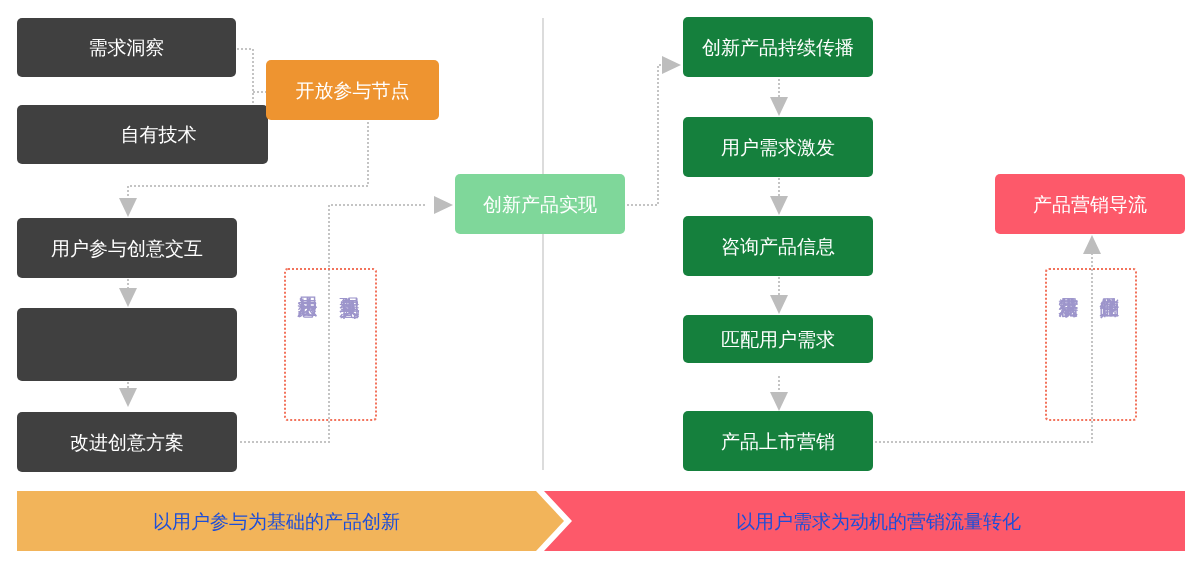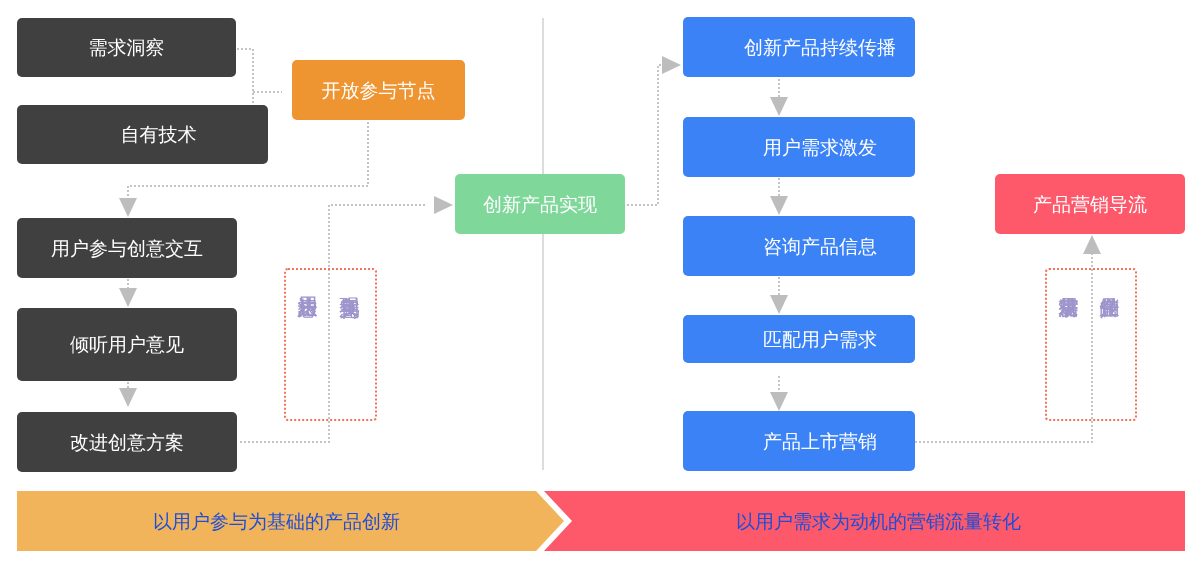--- a/index.html
+++ b/index.html
@@ -3,21 +3,21 @@
 <meta charset="utf-8">
 <style>
   html, body { margin:0; padding:0; background:#fff; }
   body { width:1200px; height:570px; position:relative; overflow:hidden;
          font-family:"DejaVu Sans","Liberation Sans",sans-serif; }
   .box { position:absolute; border-radius:5px; color:#fff; display:flex; align-items:center;
          justify-content:center; text-align:center; font-size:19px; line-height:29px; }
   .purple { background:#404040; }
   .orange { background:#ee9430; }
   .green  { background:#7fd79a; }
-  .blue   { background:#3b82f6;padding-left:42px; }
+  .blue   { background:#15803d; }
   .red    { background:#fd596a; }
   svg.lines { position:absolute; left:0; top:0; }
   .vlabel { position:absolute; border:2px dotted #f2735c; border-radius:4px; }
   .vtext { position:absolute; writing-mode:vertical-rl; text-orientation:upright;
            color:#9d95cb; font-size:20px; letter-spacing:0px; line-height:22px; }
   .divider { position:absolute; left:542px; top:18px; width:2px; height:452px; background:#dcdcdc; }
   .banner-text { position:absolute; color:#1d4ed8; font-size:19px; top:506px; line-height:30px; text-align:center; }
 </style>
 </head>
 <body>
@@ -61,28 +61,27 @@
     <polygon points="1083,254 1101,254 1092,235"></polygon>
   </g>
 </svg>
 
 <div class="box purple" style="left:17px;top:18px;width:219px;height:59px;">
   <span>需求洞察</span>
 </div>
 <div class="box purple" style="left:17px;top:105px;width:219px;height:59px;padding-left:32px;">
   <span>自有技术</span>
 </div>
-<div class="box orange" style="left:292px;top:60px;width:173px;height:60px;">
+<div class="box orange" style="left:266px;top:60px;width:173px;height:60px;">
   <span>开放参与节点</span>
 </div>
 <div class="box purple" style="left:17px;top:218px;width:220px;height:60px;">
   <span>用户参与创意交互</span>
 </div>
 <div class="box purple" style="left:17px;top:308px;width:220px;height:73px;flex-direction:column;">
-  <span>倾听用户意见</span>
 </div>
 <div class="box purple" style="left:17px;top:412px;width:220px;height:60px;">
   <span>改进创意方案</span>
 </div>
 
 <div class="vlabel" style="left:284px;top:268px;width:89px;height:149px;"></div>
 <div class="vtext" style="left:297px;top:281px;">用户表达想法</div>
 <div class="vtext" style="left:339px;top:281px;">创意实现完善</div>
 
 <div class="divider"></div>

